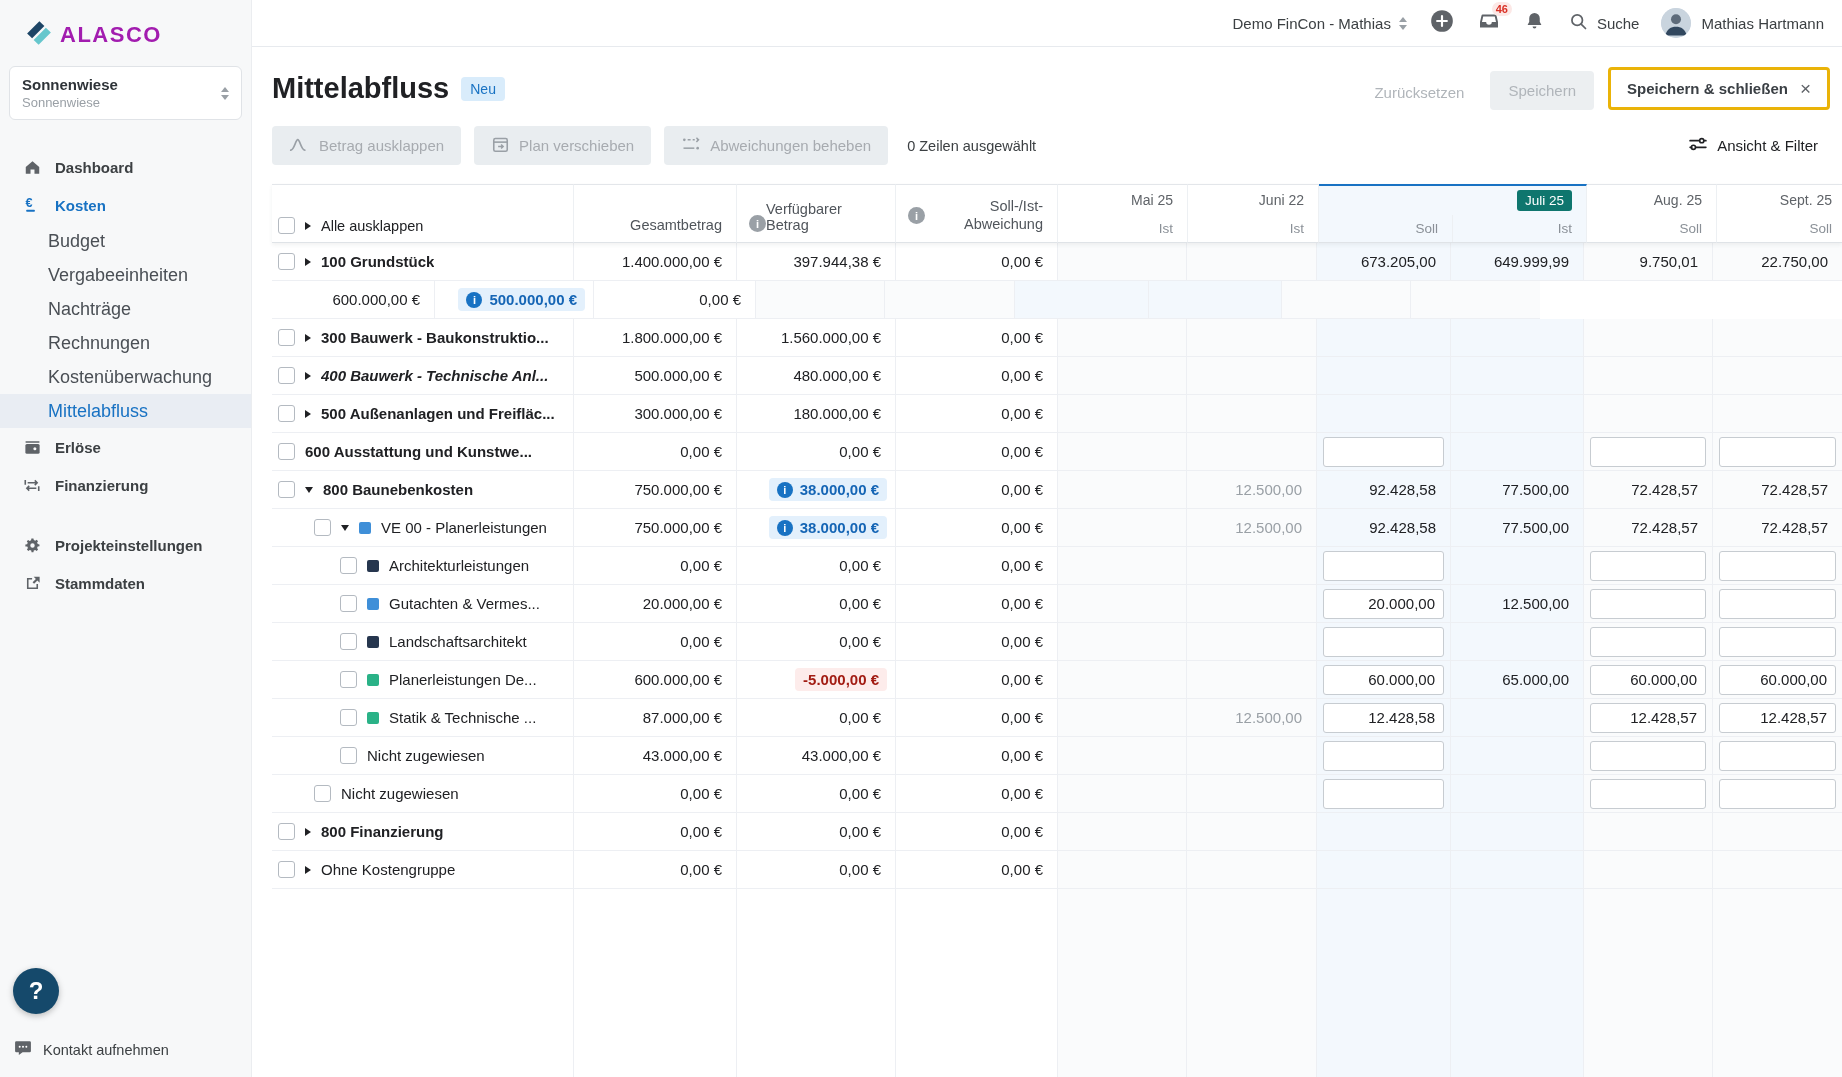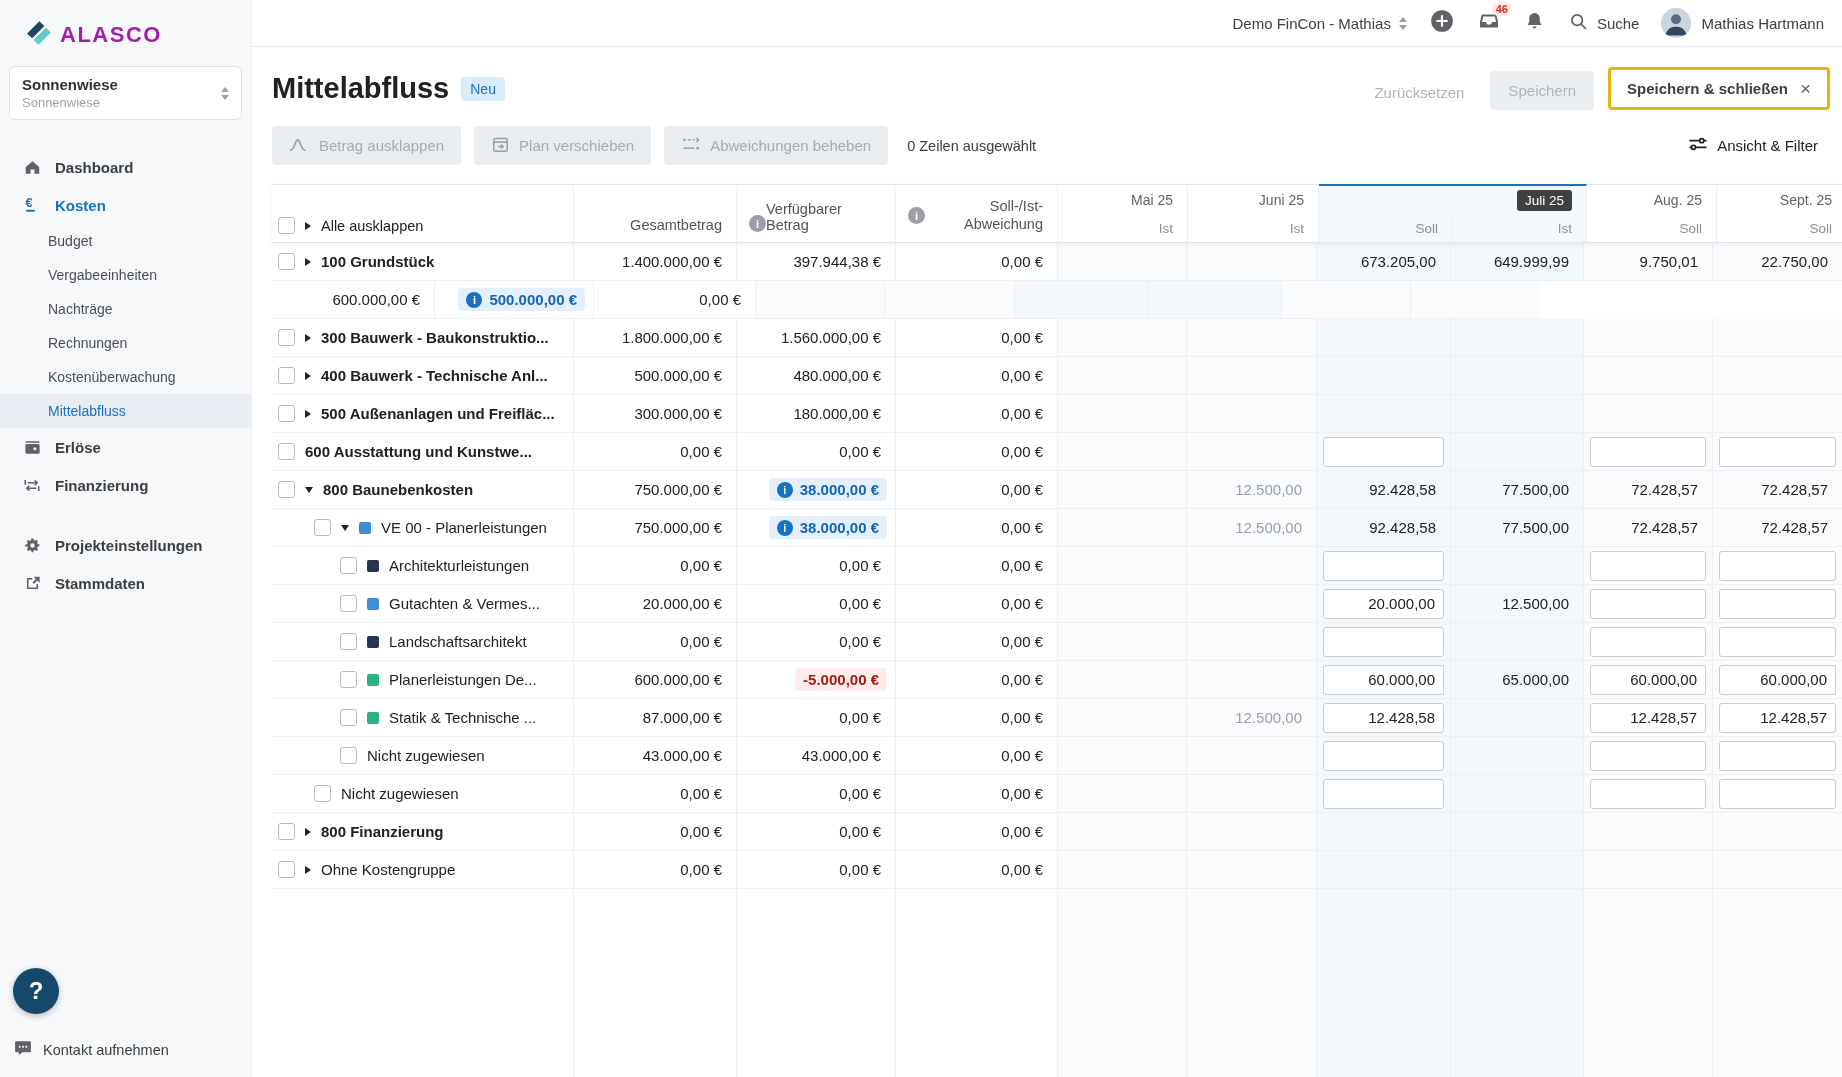--- a/index.html
+++ b/index.html
@@ -15,21 +15,21 @@
   .proj-select { margin:16px 9px 0 9px; background:#fff; border:1px solid #e0e3e7; border-radius:6px;
     padding:9px 12px; display:flex; align-items:center; justify-content:space-between; cursor:pointer; }
   .proj-name { font-size:15px; font-weight:bold; color:#2e3338; }
   .proj-sub { font-size:13px; color:#9aa0a6; margin-top:2px; }
   .chev-stack { display:flex; flex-direction:column; gap:3px; align-items:center; }
   .tri-up { width:0; height:0; border-left:4px solid transparent; border-right:4px solid transparent; border-bottom:5px solid #9aa0a6; }
   .tri-dn { width:0; height:0; border-left:4px solid transparent; border-right:4px solid transparent; border-top:5px solid #9aa0a6; }
   .nav { margin-top:28px; display:flex; flex-direction:column; }
   .side-item { display:flex; align-items:center; gap:13px; cursor:pointer; font-size:15px; color:#3c4043; }
   .side-item.top { height:38px; padding-left:22px; font-weight:bold; }
-  .side-item.sub { height:34px; padding-left:48px; font-weight:normal; color:#4a4f55; font-size:14px; }
+  .side-item.sub { height:34px; padding-left:48px; font-weight:normal; color:#4a4f55; font-size:18px; }
   .side-item.section-active .s-label { color:#1872c3; }
   .side-item.active { background:#e9edf3; color:#1872c3; }
   .side-item.gap { margin-top:22px; }
   .s-icon { width:20px; height:20px; display:flex; align-items:center; justify-content:center; flex-shrink:0; }
   .help-area { position:absolute; bottom:0; left:0; right:0; padding:0 0 16px 13px; }
   .help-btn { width:46px; height:46px; border-radius:50%; background:#15496b; color:#fff;
     font-size:24px; font-weight:bold; display:flex; align-items:center; justify-content:center;
     cursor:pointer; box-shadow:0 2px 6px rgba(0,0,0,0.25); }
   .contact { display:flex; align-items:center; gap:10px; margin-top:24px; font-size:14.5px; color:#3c4043; cursor:pointer; }
 
@@ -76,21 +76,21 @@
     border-top:1px solid #e3e6ea; border-bottom:1px solid #dfe3e7; border-right:1px solid #edf0f3;
     background:#fff; color:#50555b; font-size:14.5px; }
   .h-name { justify-content:flex-start; padding-left:6px; gap:10px; align-items:flex-end; padding-bottom:8px; color:#202124; }
   .h-two { line-height:1.25; text-align:right; }
   .h-withicon { justify-content:space-between; padding-left:12px; }
   .h-group { display:flex; flex-direction:column; border-top:1px solid #e3e6ea;
     border-bottom:1px solid #dfe3e7; border-right:1px solid #edf0f3; background:#fff; }
   .h-group.juli { border-top:2px solid #1872c3; background:#f3f8fd; }
   .h-month { flex:1; display:flex; align-items:center; justify-content:flex-end; padding-right:14px;
     color:#5f6368; font-size:14px; }
-  .month-badge { background:#404040; color:#fff; font-size:13.5px; padding:3px 8px; border-radius:3px; }
+  .month-badge { background:#0f766e; color:#fff; font-size:13.5px; padding:3px 8px; border-radius:3px; }
   .h-subs { height:27px; display:flex; }
   .h-sub { display:flex; align-items:center; justify-content:flex-end; padding-right:14px;
     color:#8a9097; font-size:13.5px; }
   .h-sub:not(:last-child){ border-right:1px solid #edf0f3; }
 
   .tbody { display:flex; flex-direction:column; flex:1; min-height:0; }
   .trow { display:flex; height:38px; flex-shrink:0; }
   .trow.filler { flex:1; height:auto; }
   .c { display:flex; align-items:center; border-right:1px solid #edeff3; border-bottom:1px solid #edeff3; background:#fff; }
   .trow.filler .c { border-bottom:none; }
@@ -369,21 +369,21 @@
           <span>Abweichung</span>
         </span>
       </div>
     <div class="h-group" style="width: auto;">
           <div class="h-month">Mai 25</div>
           <div class="h-subs">
             <div class="h-sub w4">Ist</div>
           </div>
         </div>
         <div class="h-group" style="width: auto;">
-          <div class="h-month">Juni 25</div>
+          <div class="h-month">Juni 22</div>
           <div class="h-subs">
             <div class="h-sub w5">Ist</div>
           </div>
         </div>
         <div class="h-group juli" style="width: auto;">
           <div class="h-month">
             <span class="month-badge">Juli 25</span>
           </div>
           <div class="h-subs">
             <div class="h-sub w6">Soll</div>
@@ -470,21 +470,21 @@
             <span class="val">0,00 €</span>
           </div>
           <div class="c num w4 tint"></div>
           <div class="c num w5 tint"></div>
           <div class="c num w6 juli"></div>
           <div class="c num w7 juli"></div>
           <div class="c num w8 tint"></div>
           <div class="c num w9 tint last"></div>
         </div>
         <div class="trow">
-          <div class="c name-cell w0" style="padding-left: 6px;">
+          <div class="c name-cell w0" style="padding-left: 6px; font-style: italic;">
             <span class="cb"></span>
             <span class="tri-r"></span>
             <span class="rlabel bold">400 Bauwerk - Technische Anl...</span>
           </div>
           <div class="c num w1">
             <span class="val">500.000,00 €</span>
           </div>
           <div class="c num w2">
             <span class="val">480.000,00 €</span>
           </div>

